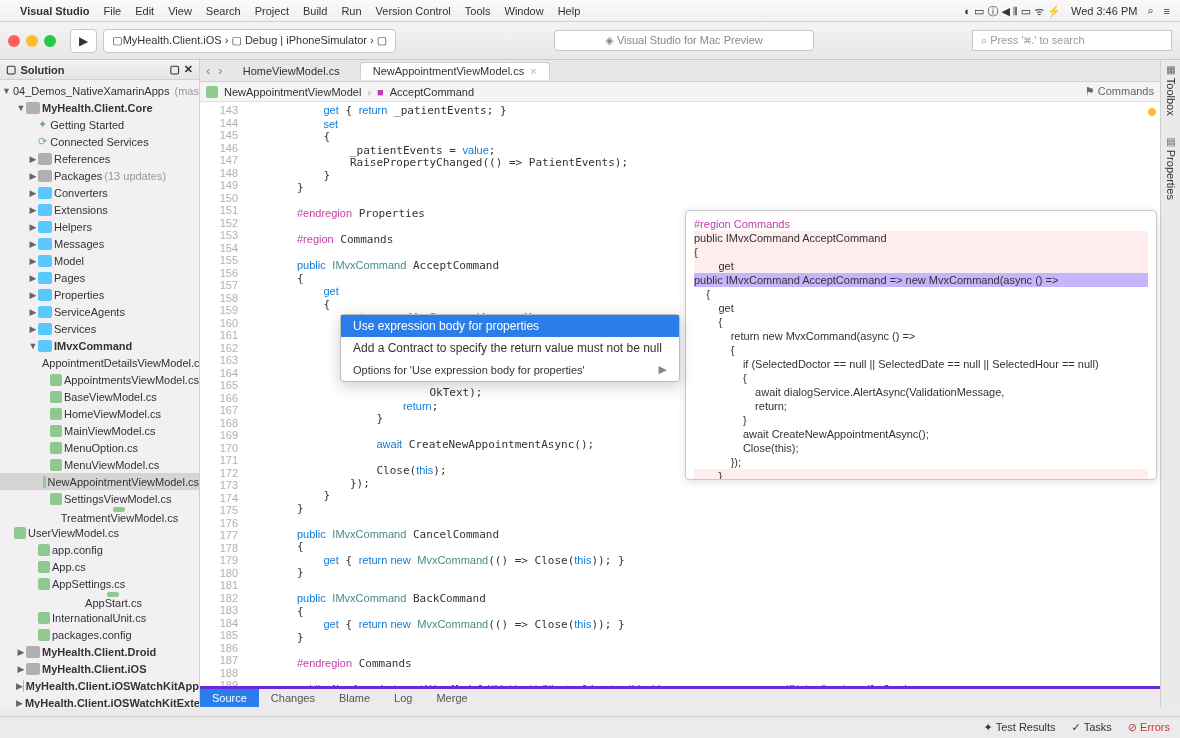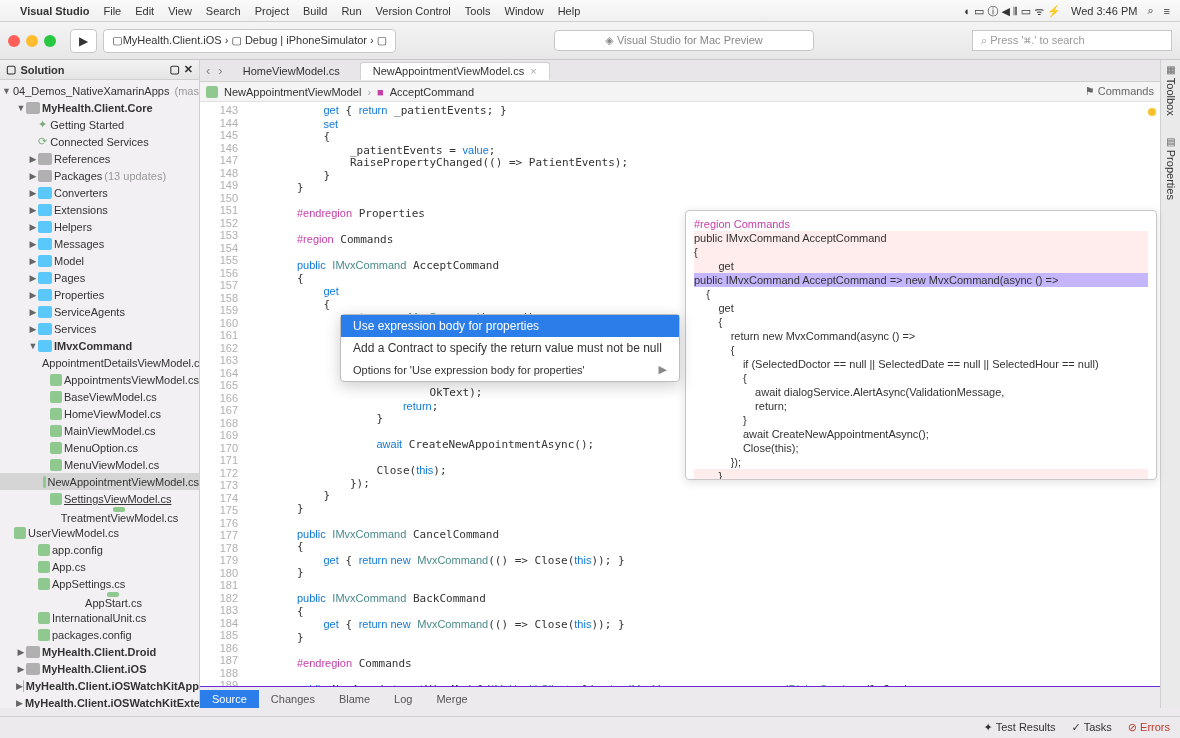--- a/index.html
+++ b/index.html
@@ -40,21 +40,21 @@
 .etab.active{background:#fff;border:1px solid #d0d0d0;border-bottom:1px solid #fff;border-radius:3px 3px 0 0;color:#333;font-weight:500}
 .etab .x{margin-left:6px;color:#aaa}
 .bc-row{height:20px;background:#f5f4f5;border-bottom:1px solid #e0e0e0;display:flex;align-items:center;padding:0 6px;gap:6px;font-size:10px}
 .bc-row .bc-ic{width:12px;height:12px;background:#8fc98f;border-radius:2px}
 .bc-row .sep{color:#aaa}
 .bc-row .cmds{margin-left:auto;color:#666}
 .code{flex:1;display:flex;font-family:Menlo,monospace;font-size:11px;overflow:hidden}
 .gutter{width:44px;text-align:right;color:#b0b0b0;padding:2px 6px 2px 0;line-height:12.5px}
 .codetext{flex:1;padding:2px 0;line-height:12.5px;white-space:pre;font-family:Menlo,monospace}
 .kw{color:#0f7ad8}.typ{color:#4b8a8a}.rg{color:#c43da8}
-.bottom-tabs{height:22px;background:#eceaec;border-top:1px solid #6d28d9;display:flex;align-items:flex-end}
+.bottom-tabs{height:22px;background:#eceaec;border-top:3px solid #6d28d9;display:flex;align-items:flex-start}
 .btab{padding:3px 12px;color:#555}
 .btab.active{background:#2b7de9;color:#fff}
 .statusbar{position:absolute;bottom:0;left:0;right:0;height:22px;background:#eceaec;border-top:1px solid #d0d0d0;display:flex;align-items:center;justify-content:flex-end;padding:0 10px;gap:16px;font-size:11px;color:#666}
 .statusbar .err{color:#c0392b}
 .popup{position:absolute;left:340px;top:314px;width:340px;background:#fff;border:1px solid #bdbdbd;border-radius:4px;box-shadow:0 4px 16px rgba(0,0,0,0.2);z-index:100}
 .popup-row{padding:4px 12px;font-size:12px}
 .popup-row.sel{background:#2b7de9;color:#fff}
 .popup-row .arrow{float:right;color:#888}
 .preview{position:absolute;left:685px;top:210px;width:472px;height:270px;background:#fff;border:1px solid #c8c8c8;border-radius:4px;box-shadow:0 2px 10px rgba(0,0,0,0.12);z-index:50;padding:6px 8px;font-family:Menlo,monospace;font-size:9px;line-height:14px;white-space:pre;overflow:hidden}
 .preview .del{background:#ffecec}.preview .add{background:#c4b5fd}
@@ -226,21 +226,21 @@
           <div class="tree-row" style="padding-left: 40px;">
             <span class="tw"></span>
             <span class="ic ic-cs"></span>
             <span>MenuViewModel.cs</span>
           </div>
           <div class="tree-row sel" style="padding-left: 40px;">
             <span class="tw"></span>
             <span class="ic ic-cs"></span>
             <span>NewAppointmentViewModel.cs</span>
           </div>
-          <div class="tree-row" style="padding-left: 40px; text-decoration: underline;">
+          <div class="tree-row" style="padding-left: 40px;">
             <span class="tw"></span>
             <span class="ic ic-cs"></span>
             <span>SettingsViewModel.cs</span>
           </div>
           <div class="tree-row" style="padding-left: 40px; flex-direction: column;">
             <span class="tw"></span>
             <span class="ic ic-cs"></span>
             <span>TreatmentViewModel.cs</span>
           </div>
           <div class="tree-row" style="">

